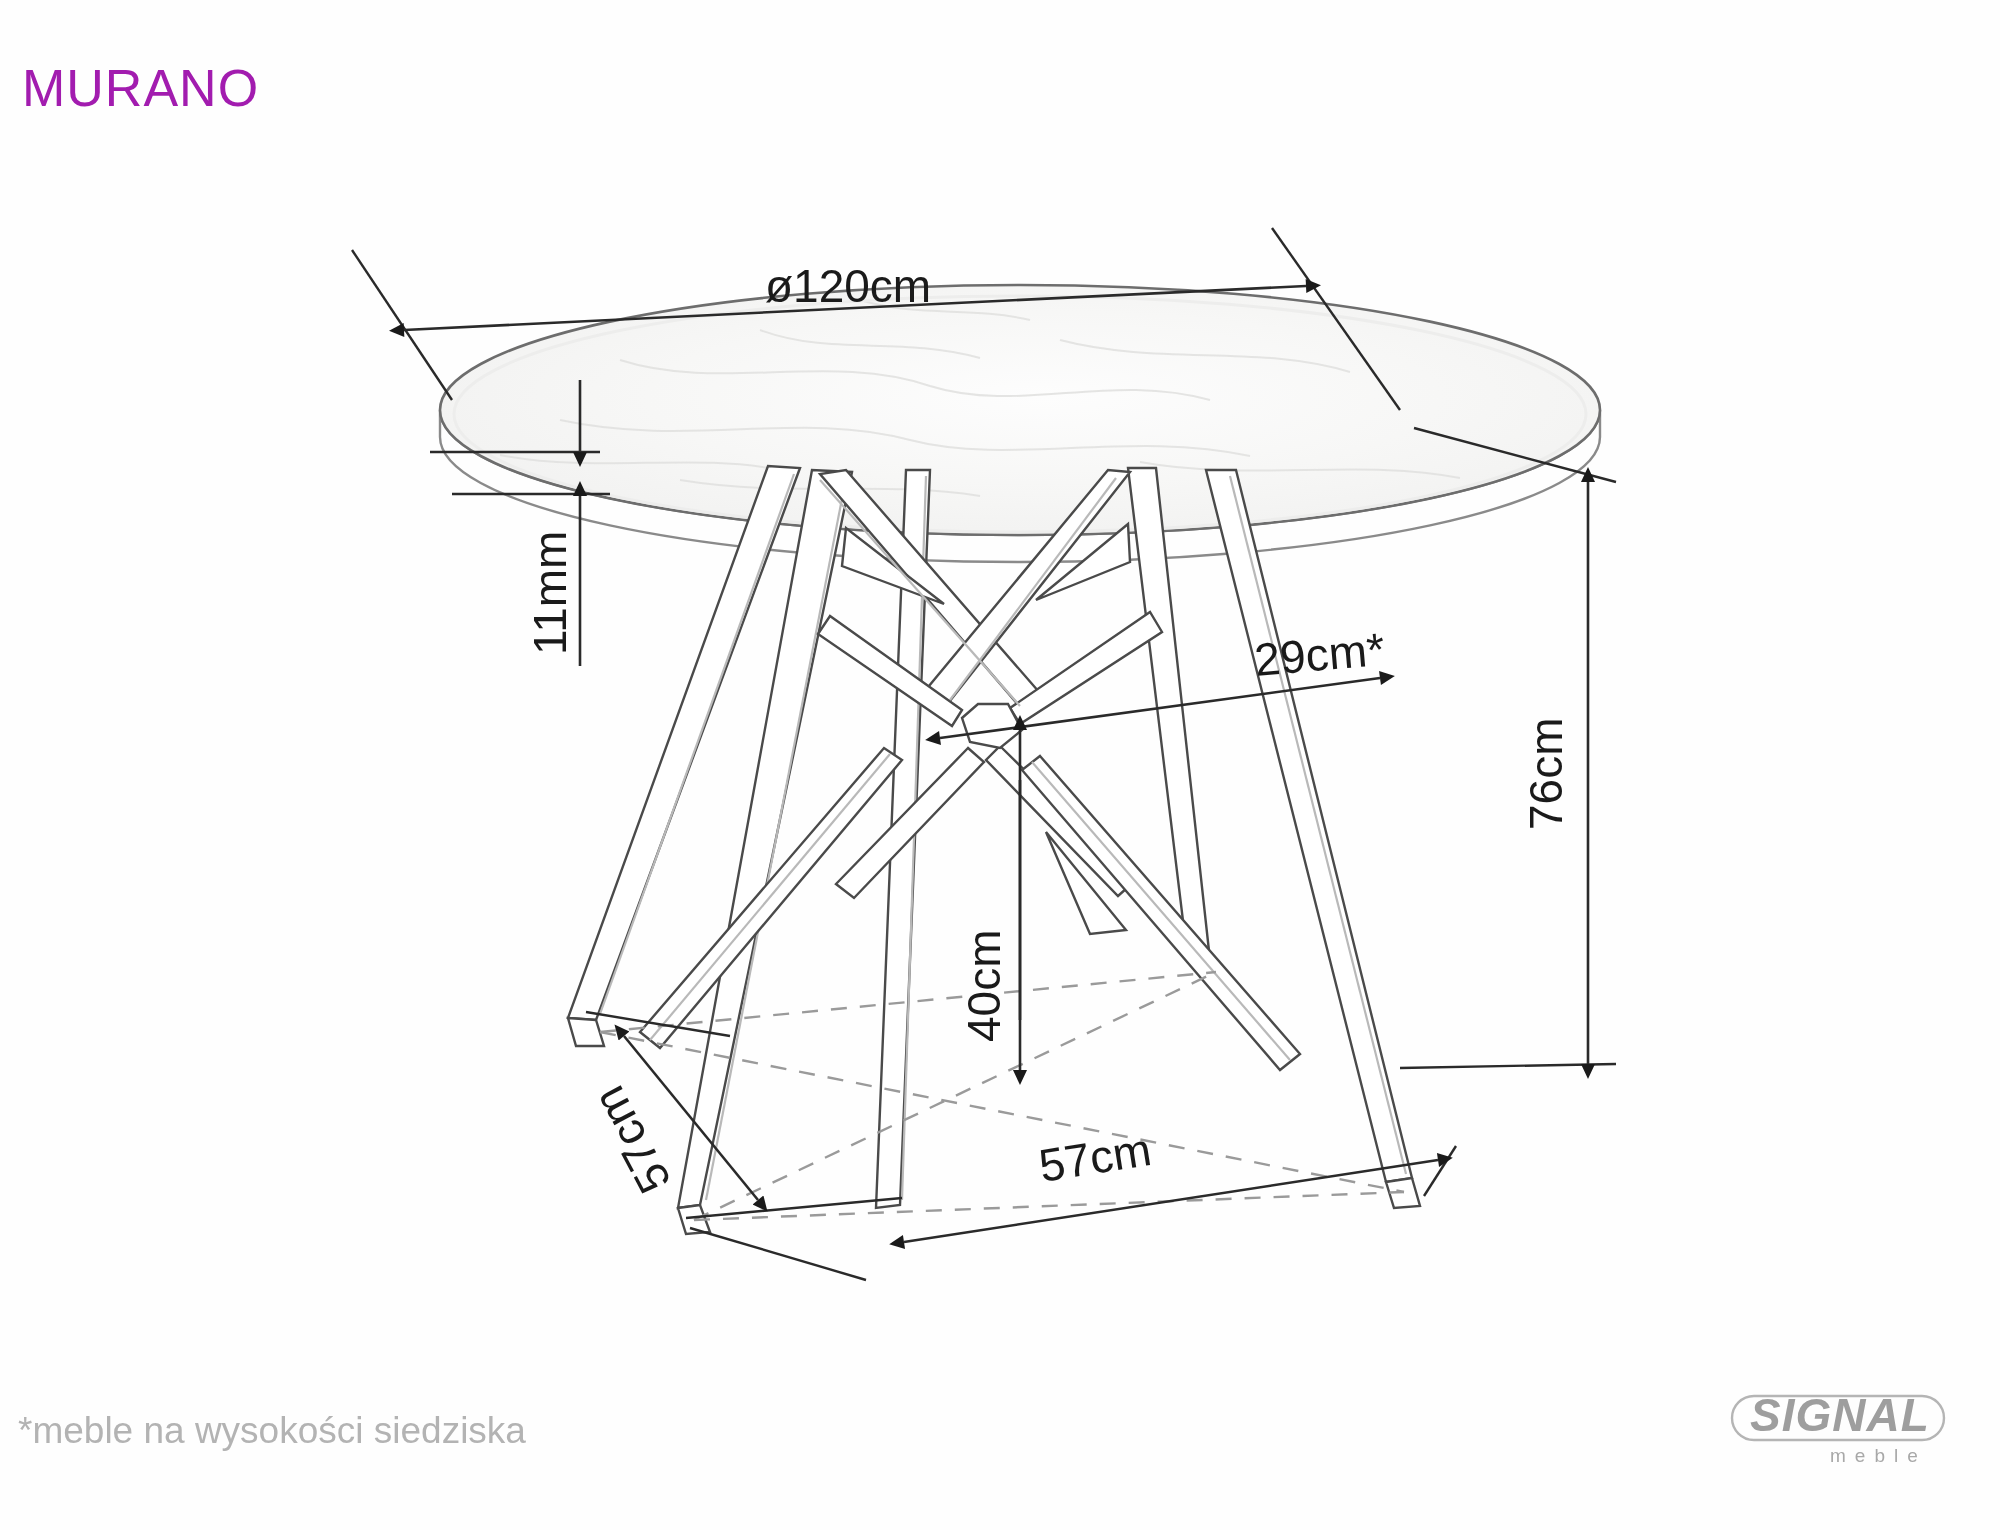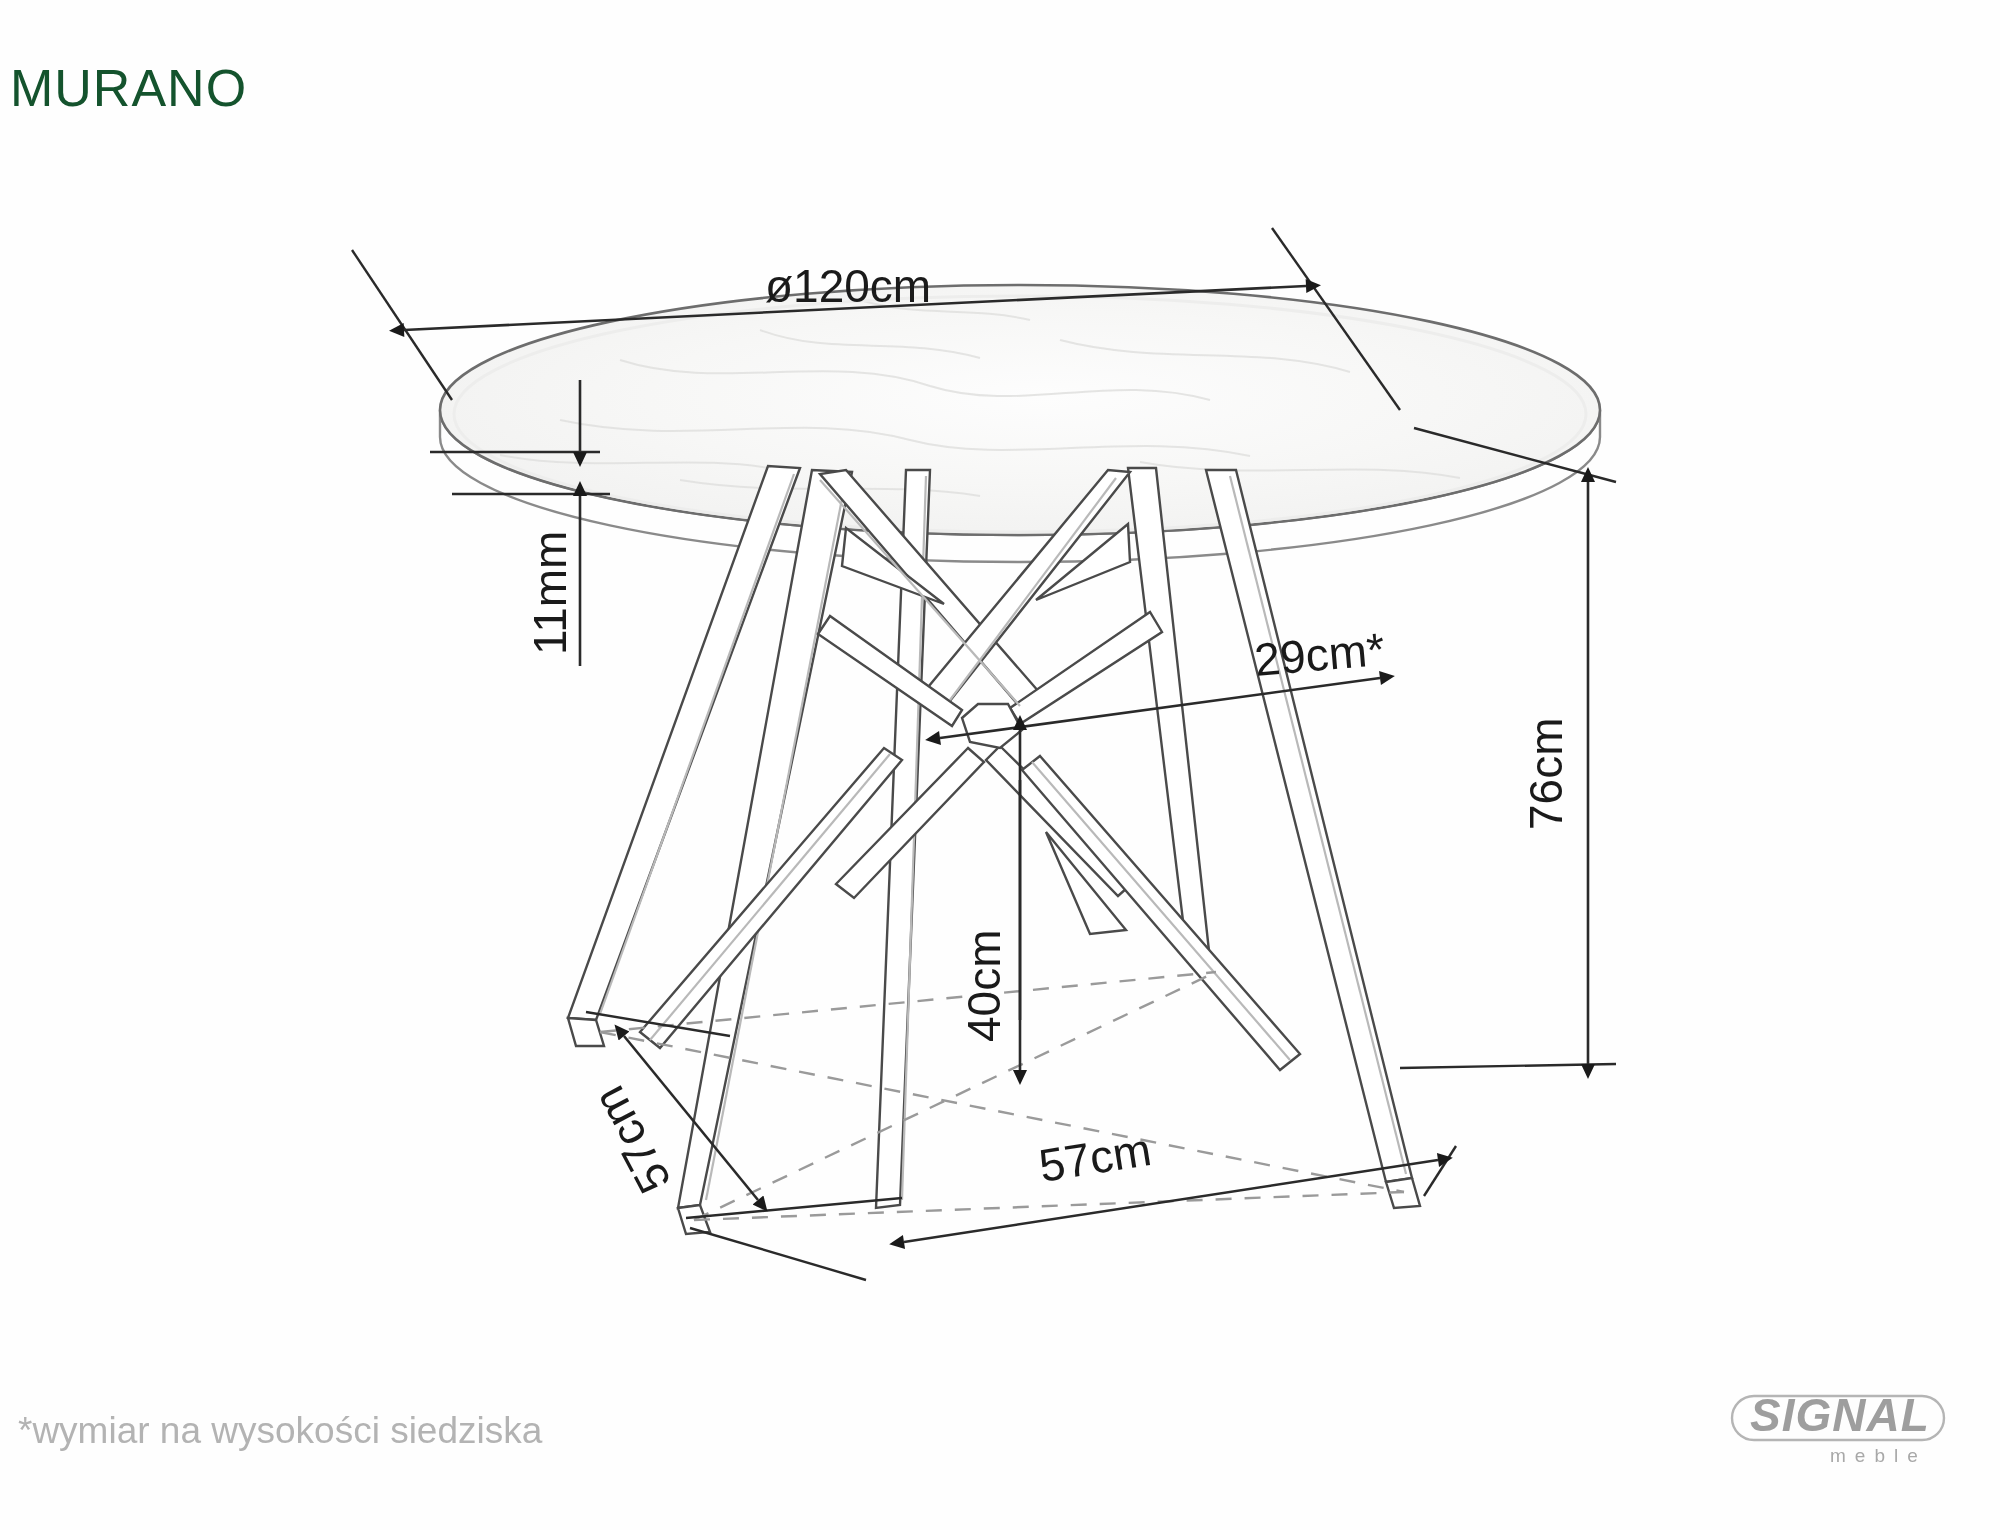--- a/index.html
+++ b/index.html
@@ -12,26 +12,26 @@
   }
   #page {
     position: relative;
     width: 2000px;
     height: 1530px;
     background: #fefefe;
     overflow: hidden;
   }
   #page-title {
     position: absolute;
-    left: 10px;
+    left: 22px;
     top: 58px;
     font-size: 52px;
     font-weight: 400;
     letter-spacing: 1px;
-    color: #14532d;
+    color: #a21caf;
     font-family: "Liberation Sans", sans-serif;
     white-space: nowrap;
   }
   #footnote {
     position: absolute;
     left: 18px;
     top: 1410px;
     font-size: 37px;
     font-weight: 400;
     color: #b3b3b3;
@@ -249,21 +249,21 @@
 
     <g>
       <path class="ext-line" d="M1424,1196 L1456,1146"></path>
       <path class="ext-line" d="M690,1228 L866,1280"></path>
       <path class="dim-line" d="M904,1242 L1438,1160" marker-start="url(#arrL)" marker-end="url(#arrR)"></path>
       <text class="dimtext" x="1042" y="1182" transform="rotate(-9 1042 1182)">57cm</text>
     </g>
 
   </svg>
 
-  <div id="footnote">*wymiar na wysokości siedziska</div>
+  <div id="footnote">*meble na wysokości siedziska</div>
 
   <svg id="logo" viewBox="0 0 242 86" xmlns="http://www.w3.org/2000/svg">
     <rect x="2" y="4" width="212" height="44" rx="22" ry="22" fill="none" stroke="#b5b5b5" stroke-width="2.4"></rect>
     <text class="logo-word" x="20" y="39">SIGNAL</text>
     <text class="logo-sub" x="100" y="70">meble</text>
   </svg>
 
 </div>
 
 </body></html>

